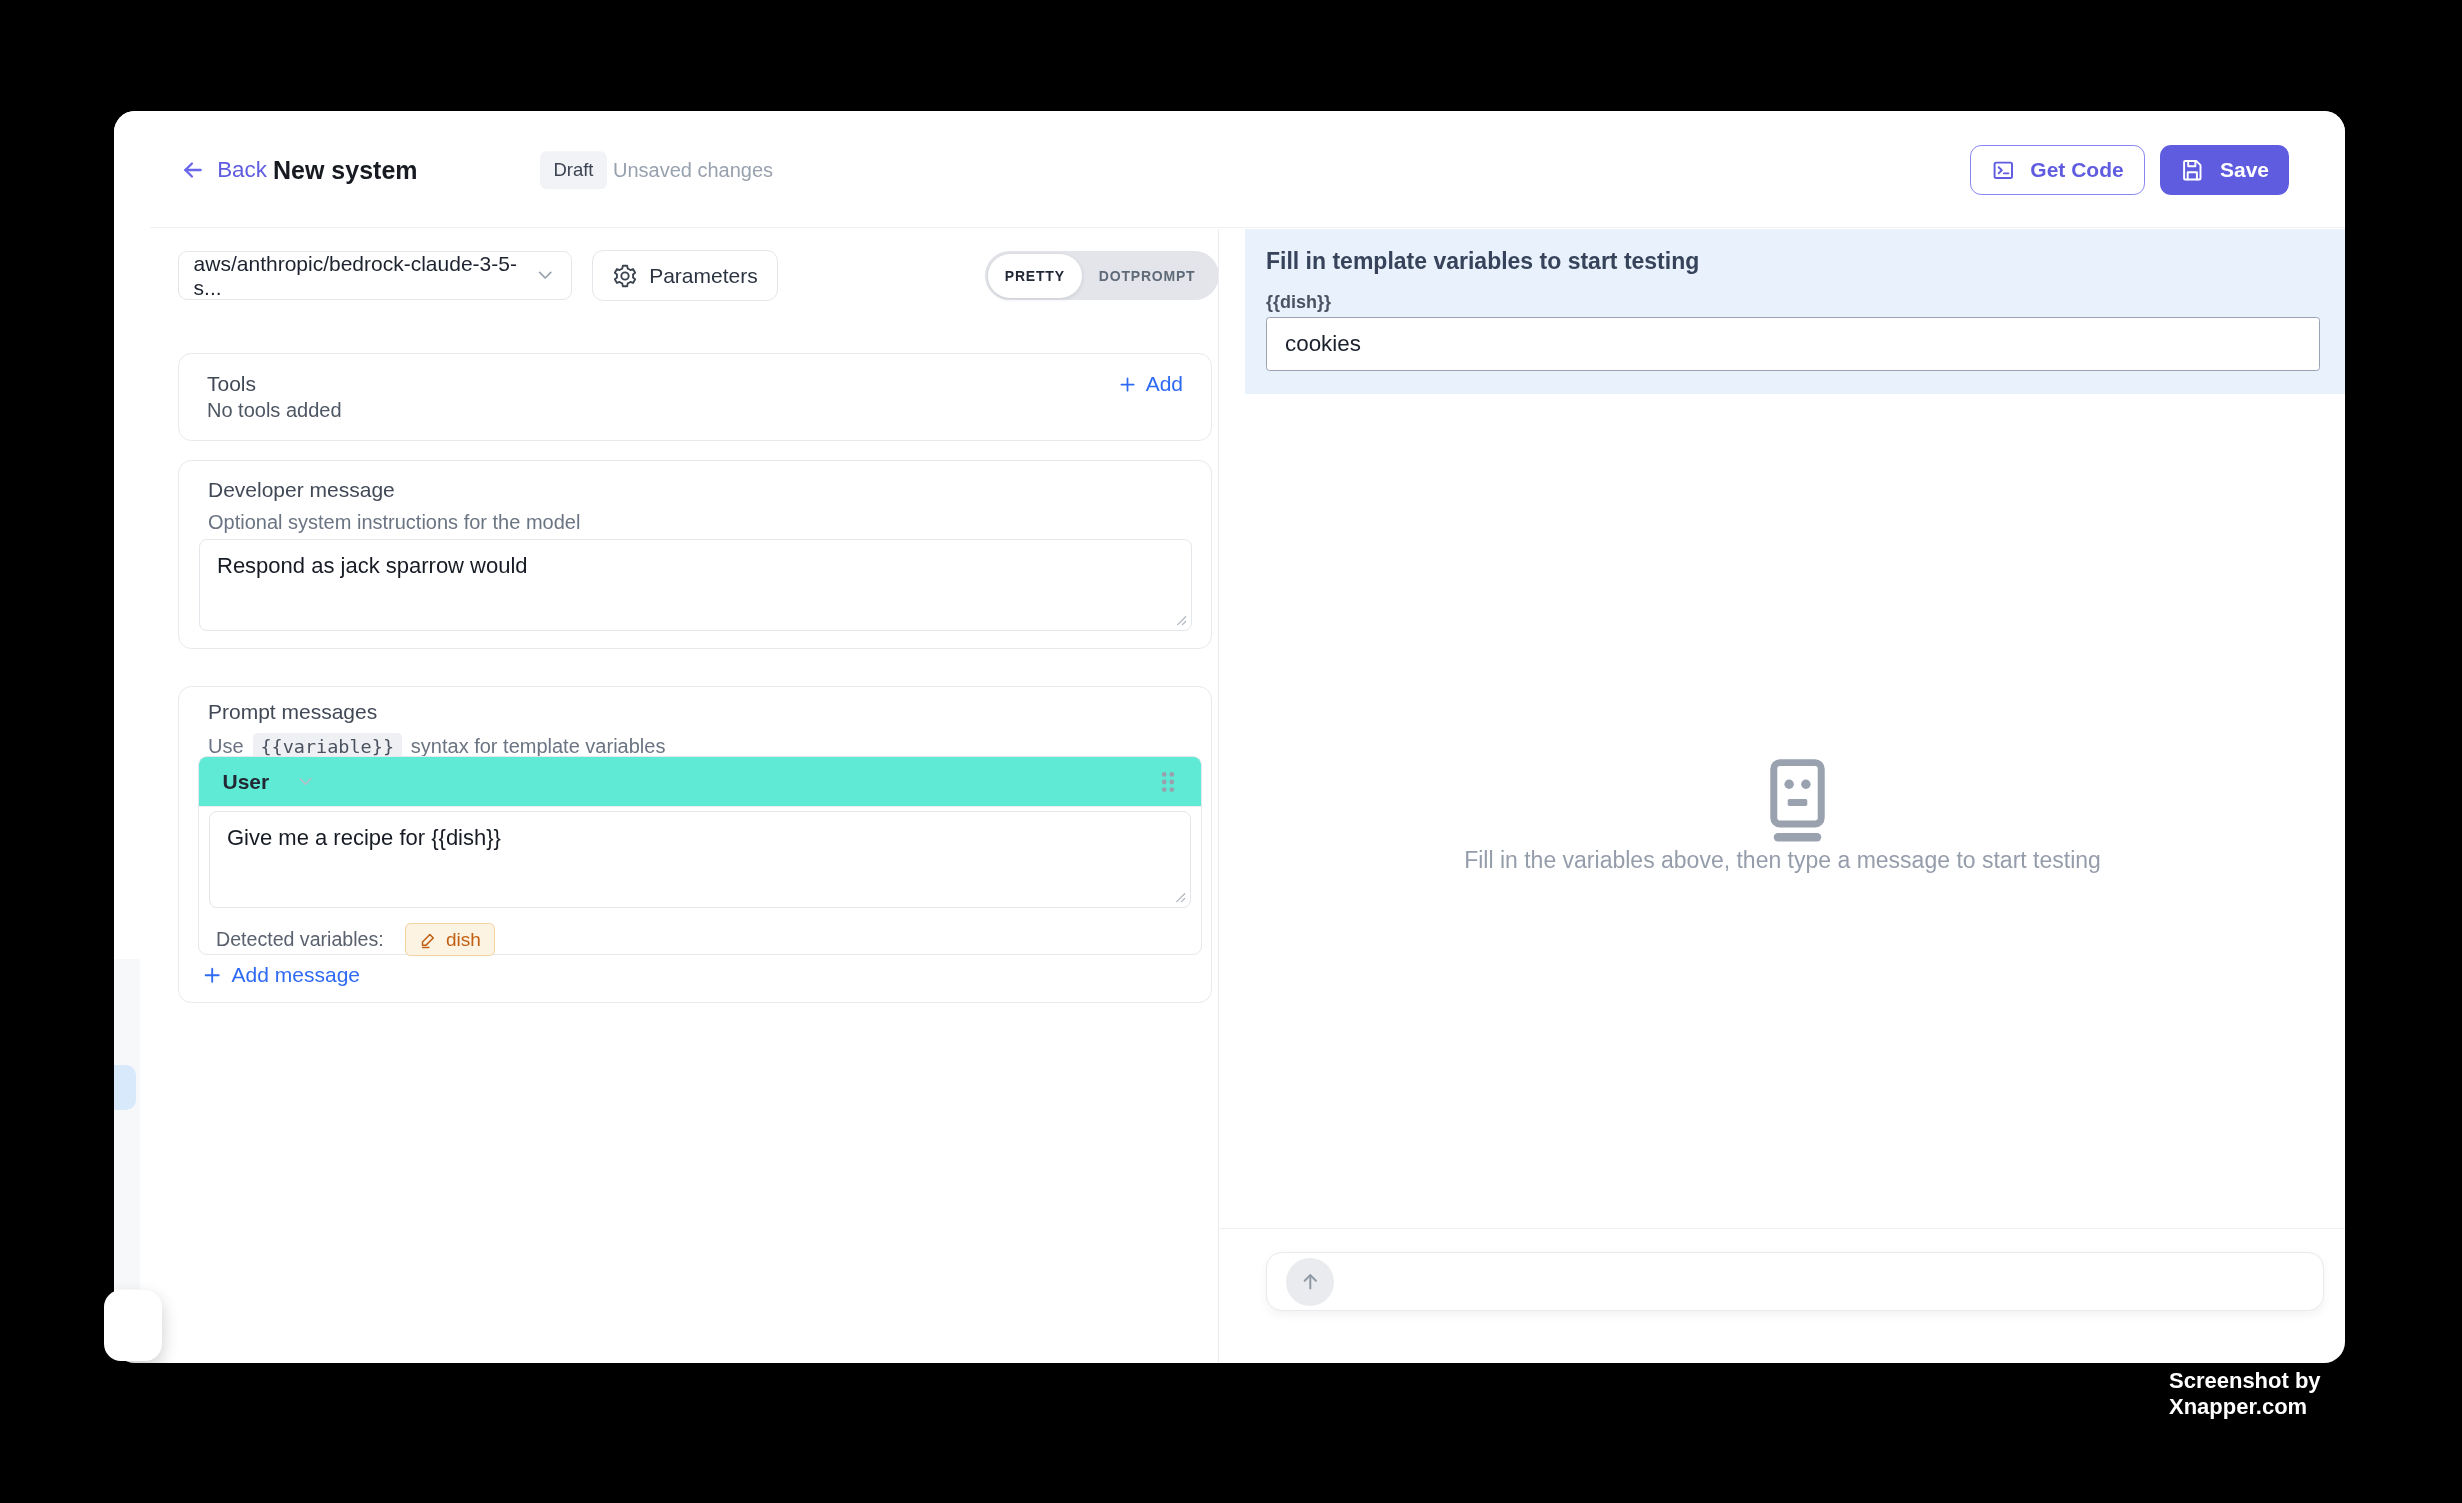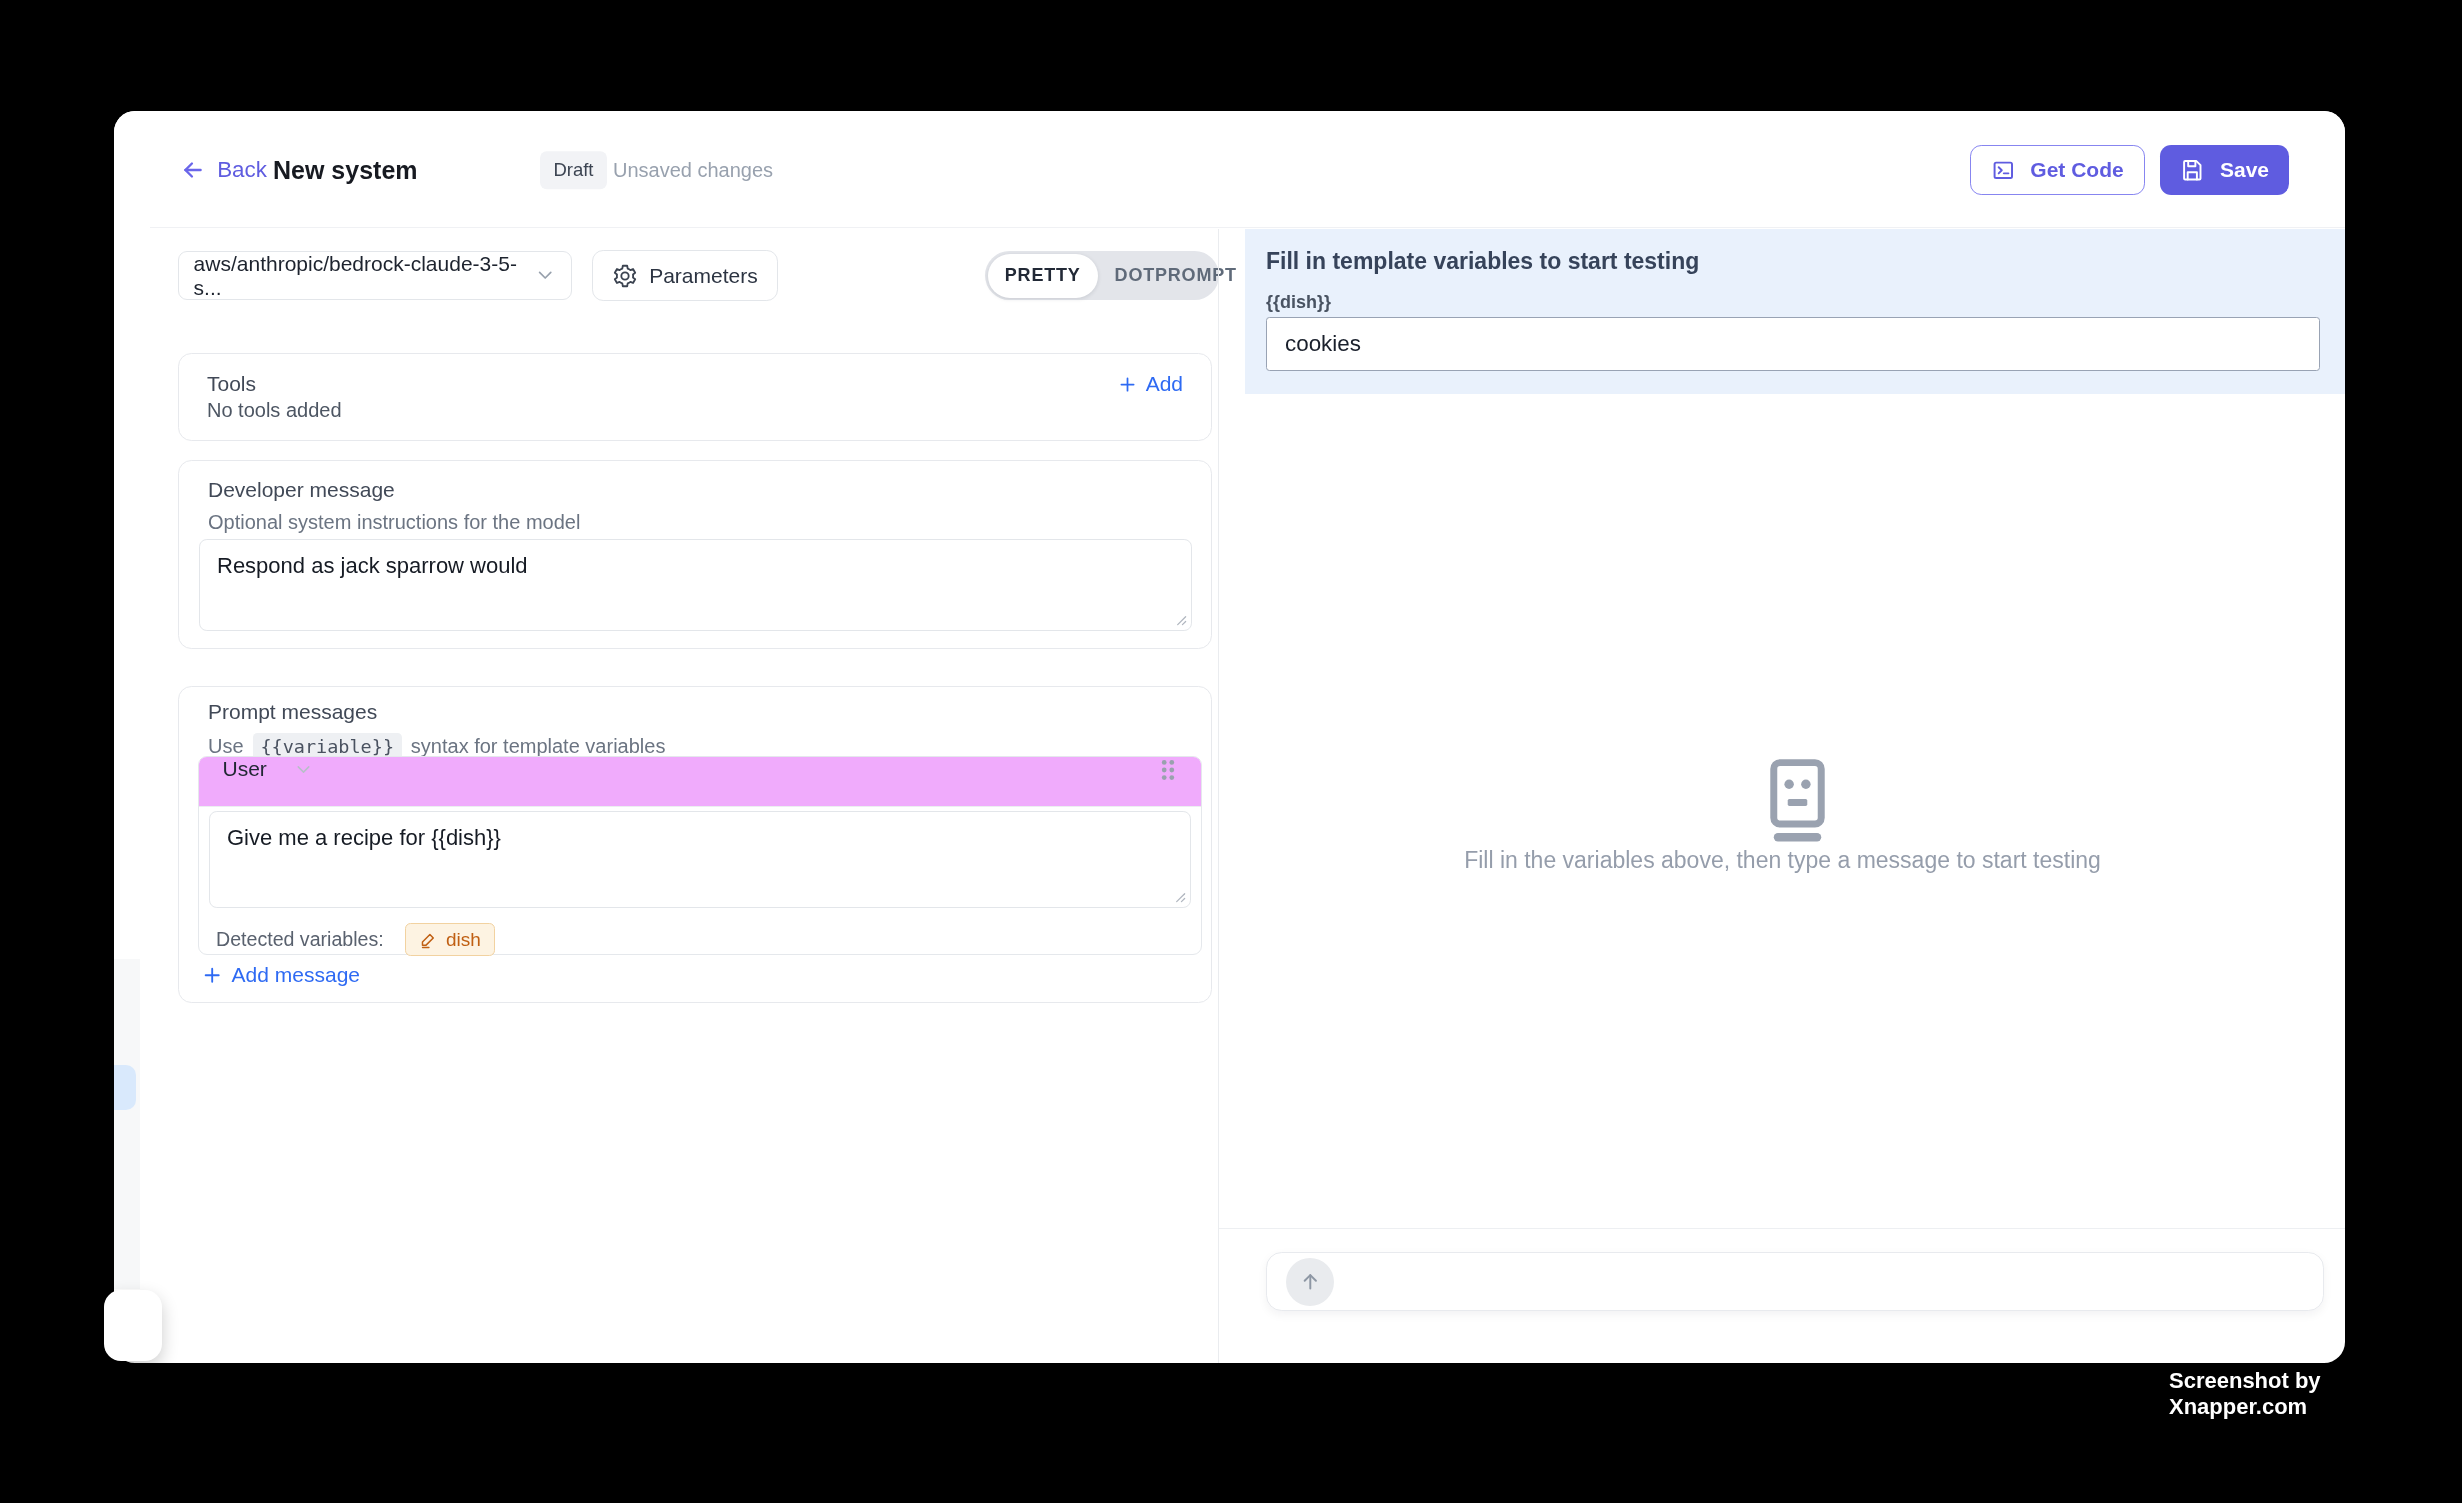--- a/index.html
+++ b/index.html
@@ -33,21 +33,21 @@
   
   .model-select{position:absolute;left:64px;top:140px;width:394px;height:49px;box-sizing:border-box;
     border:1.1px solid #e3e6ea;border-radius:9px;display:flex;align-items:center;justify-content:space-between;
     padding:0 14.6px;font-size:21px;color:#1d232e;background:#fff;cursor:pointer;}
   .params-btn{position:absolute;left:478px;top:139px;height:51px;box-sizing:border-box;
     border:1.1px solid #e3e6ea;border-radius:11.2px;display:flex;align-items:center;gap:11.2px;
     padding:0 19px;font-size:21px;font-weight:500;color:#2c3442;background:#fff;cursor:pointer;text-align:center;}
   .toggle{position:absolute;left:871px;top:140px;width:234px;height:49px;box-sizing:border-box;
     background:#e3e5ea;border-radius:24.6px;display:flex;align-items:center;padding:2.8px;}
   .toggle-opt{height:44px;display:flex;align-items:center;padding:0 17px;border-radius:22px;
-    font-size:18px;font-weight:700;letter-spacing:0.8px;color:#5f6a79;cursor:pointer;white-space:nowrap;text-align:right;}
+    font-size:14px;font-weight:700;letter-spacing:0.8px;color:#5f6a79;cursor:pointer;white-space:nowrap;text-align:right;}
   .toggle-opt.selected{background:#fff;color:#222936;box-shadow:0 1.1px 4.5px rgba(16,24,40,.12);}
   .card{position:absolute;left:64px;width:1034px;box-sizing:border-box;background:#fff;
     border:1.1px solid #e7e9ed;border-radius:13.4px;}
   .card-title{font-size:21px;font-weight:500;color:#414957;}
   .card-sub{font-size:20px;color:#6b7482;}
   .card-tools{top:242px;height:88px;padding:18px 28px;display:flex;flex-direction:column;justify-content:space-between;}
   .tools-head{display:flex;align-items:center;justify-content:space-between;}
   .link{display:flex;align-items:center;gap:7.8px;color:var(--link);font-size:21px;font-weight:500;cursor:pointer;}
   .tools-empty{font-size:20px;color:#4d5663;}
   .card-dev{top:349px;height:189px;}
@@ -58,22 +58,22 @@
     padding:13.4px 17px;font-size:22px;color:#161b24;font-family:inherit;background:transparent;}
   .grip{position:absolute;right:3.4px;bottom:3.4px;}
   .dev-ta{left:20px;top:78px;width:993px;height:92px;}
   .card-prompt{top:575px;height:317px;}
   .card-prompt .card-title{position:absolute;left:29px;top:13.4px;}
   .prompt-sub{position:absolute;left:29px;top:46px;display:flex;align-items:center;gap:9px;}
   .code-chip{font-family:"DejaVu Sans Mono","Liberation Mono",monospace;font-size:18.5px;color:#4a5260;
     background:#eef0f3;border-radius:4.5px;padding:3.4px 7.8px;}
   .msg{position:absolute;left:19px;top:69px;width:1004px;height:199px;box-sizing:border-box;
     border:1.1px solid #e5e8ec;border-radius:9px;background:#fff;}
-  .msg-head{height:50px;background:#f0abfc;border-bottom:1.1px solid #eceef1;border-radius:7.8px 7.8px 0 0;
-    display:flex;align-items:flex-start;justify-content:space-between;padding:0 23.5px;box-sizing:border-box;}
+  .msg-head{height:50px;background:#5eead4;border-bottom:1.1px solid #eceef1;border-radius:7.8px 7.8px 0 0;
+    display:flex;align-items:center;justify-content:space-between;padding:0 23.5px;box-sizing:border-box;font-weight:bold;}
   .role-select{display:flex;align-items:center;gap:26px;font-size:21px;color:#222834;cursor:pointer;}
   .msg-ta{left:10px;top:54px;width:982px;height:97px;}
   .msg-foot{position:absolute;left:17px;top:166px;display:flex;align-items:center;gap:21px;}
   .detected-label{font-size:19.6px;color:#59616e;}
   .var-chip{display:flex;align-items:center;gap:7.8px;background:var(--chip-bg);border:1.1px solid var(--chip-border);
     color:var(--chip-text);font-size:19px;font-weight:400;padding:4.5px 13.4px;border-radius:5.6px;cursor:pointer;}
   .add-msg{position:absolute;left:22.4px;top:276px;}
   .add-msg .link{font-size:21px;}
   
   .vdivider{position:absolute;left:1104px;top:118px;bottom:0;width:1.1px;background:#eaecef;}

